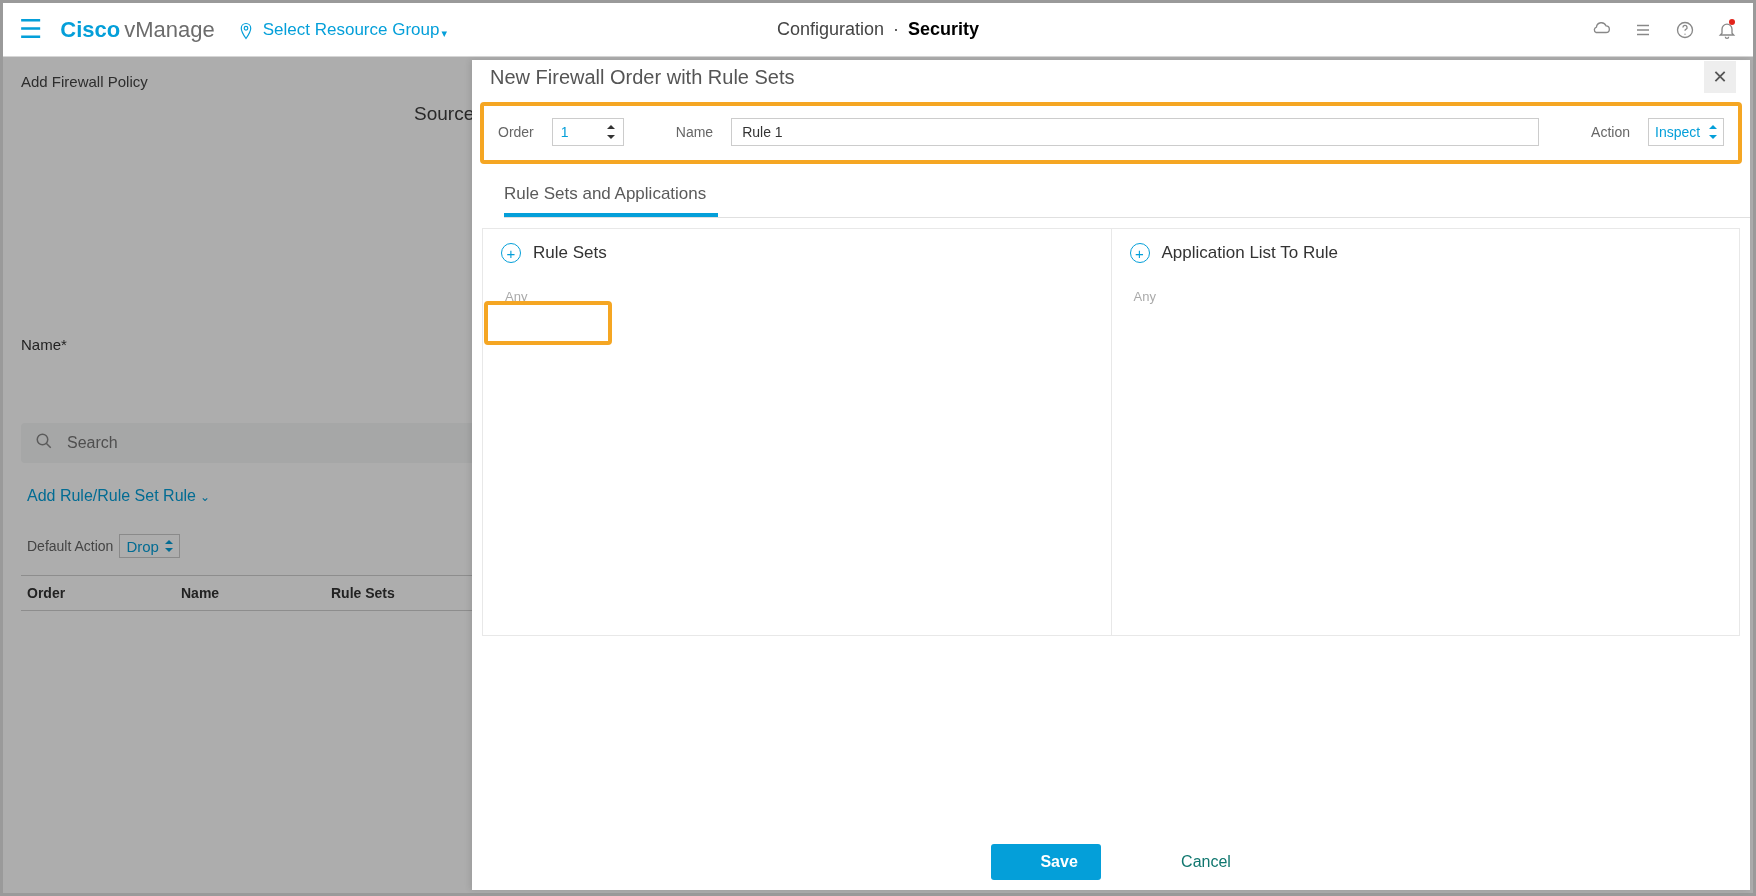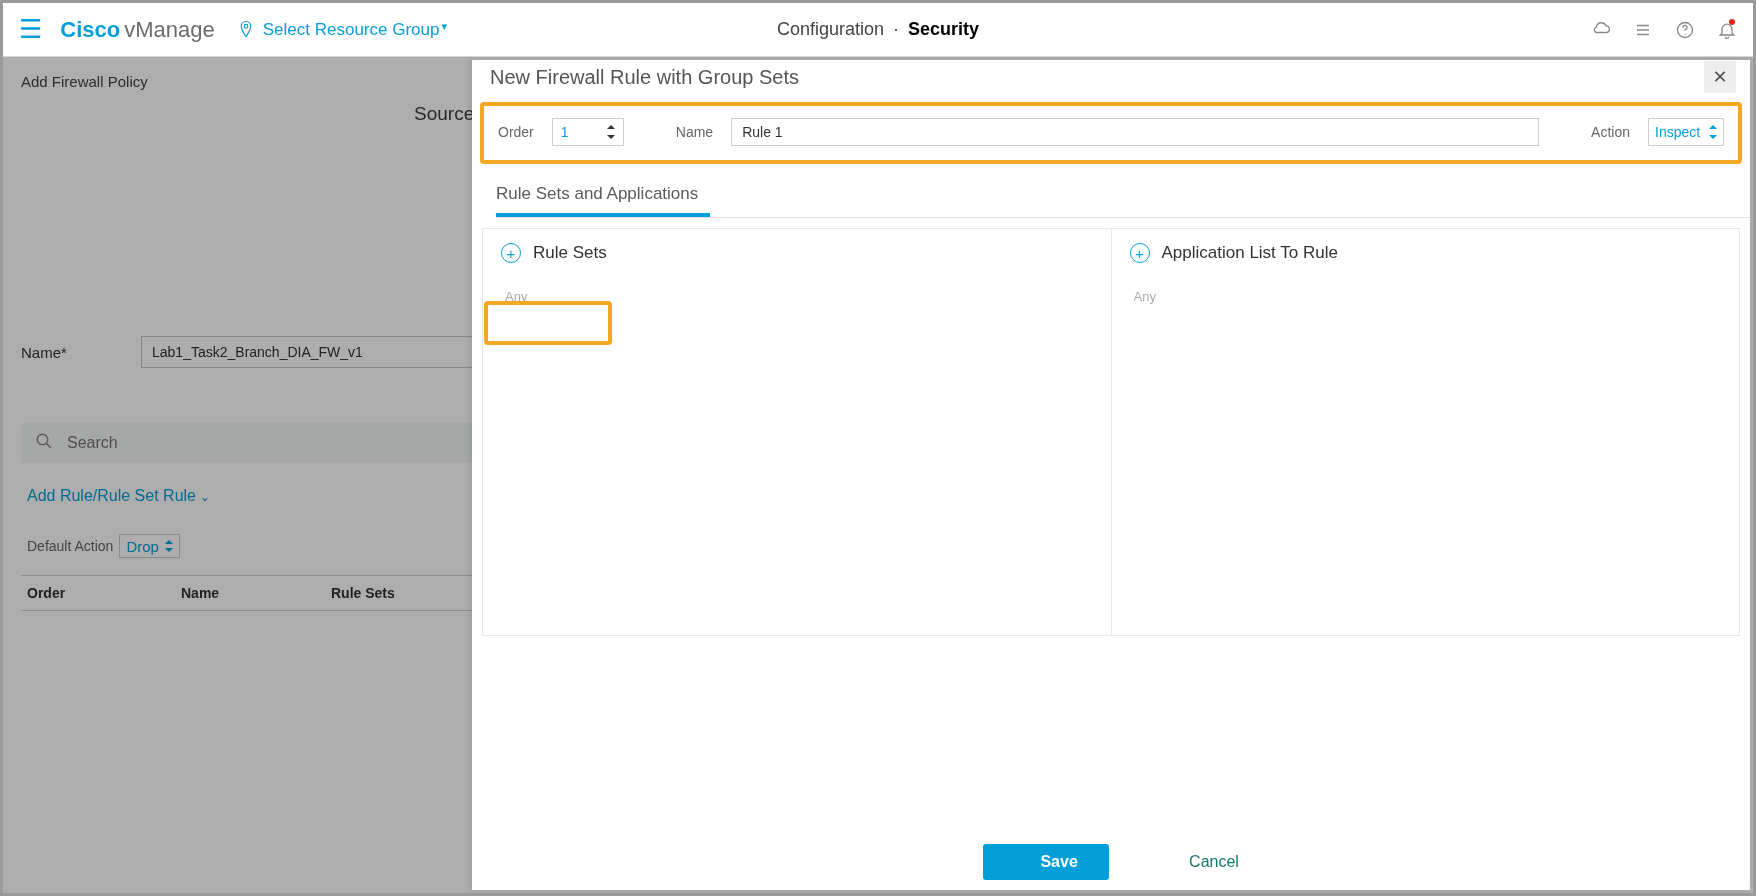--- a/index.html
+++ b/index.html
@@ -4,21 +4,21 @@
 <style>
   * { box-sizing: border-box; margin: 0; padding: 0; }
   html, body { width: 1756px; height: 896px; font-family: 'Helvetica Neue', Arial, sans-serif; background: #9a9a9a; overflow: hidden; }
   .frame { position: absolute; top: 3px; left: 3px; right: 3px; bottom: 3px; background: #fff; }
   
   
   .header { height: 54px; border-bottom: 1px solid #d6d6d6; background: #fff; display: flex; align-items: center; padding: 0 16px; position: relative; }
   .menu-icon { color: #049fd9; font-size: 26px; margin-right: 18px; cursor: pointer; }
   .brand { font-weight: 700; font-size: 22px; color: #049fd9; }
   .brand-sub { font-weight: 300; font-size: 22px; color: #6c6c6c; margin-left: 4px; }
-  .resource-group { display: inline-flex; align-items: flex-start; color: #049fd9; font-size: 17px; margin-left: 22px; cursor: pointer; }
+  .resource-group { display: inline-flex; align-items: flex-end; color: #049fd9; font-size: 17px; margin-left: 22px; cursor: pointer; }
   .pin-icon { width: 18px; height: 18px; margin-right: 8px; }
   .dropdown-caret { margin-left: 2px; font-size: 11px; }
   .breadcrumb { position: absolute; left: 50%; transform: translateX(-50%); font-size: 18px; color: #444; }
   .breadcrumb .current { font-weight: 600; color: #000; }
   .header-right { margin-left: auto; display: flex; align-items: center; gap: 22px; }
   .header-icon { width: 20px; height: 20px; color: #777; cursor: pointer; display:flex; align-items:center; justify-content:center; }
   .bell-dot { position: relative; }
   .bell-dot::after { content:''; position:absolute; top:-1px; right:2px; width:6px; height:6px; background:#e2231a; border-radius:50%; }
 
   
@@ -58,35 +58,35 @@
   .highlight-box { margin:8px 8px 0 8px; border:4px solid #f5a623; border-radius:4px; padding:12px 14px 14px; display:flex; align-items:center; gap:18px; }
   .fld-label { font-size:14px; color:#666; }
   .order-select { width:72px; height:28px; border:1px solid #ccc; display:inline-flex; align-items:center; padding:0 8px; font-size:14px; color:#049fd9; position:relative; cursor:pointer; }
   .order-select::after { content:''; position:absolute; right:8px; top:6px; width:0; border-left:4px solid transparent; border-right:4px solid transparent; border-bottom:4px solid #333; }
   .order-select::before { content:''; position:absolute; right:8px; bottom:6px; width:0; border-left:4px solid transparent; border-right:4px solid transparent; border-top:4px solid #333; }
   .name-fld { flex:1; height:28px; border:1px solid #ccc; padding:12px 10px; font-size:14px; color:#333; }
   .action-select { width:76px; height:28px; border:1px solid #ccc; display:inline-flex; align-items:center; padding:8px 6px; font-size:14px; color:#049fd9; position:relative; cursor:pointer; }
   .action-select::after { content:''; position:absolute; right:6px; top:6px; width:0; border-left:4px solid transparent; border-right:4px solid transparent; border-bottom:4px solid #049fd9; }
   .action-select::before { content:''; position:absolute; right:6px; bottom:6px; width:0; border-left:4px solid transparent; border-right:4px solid transparent; border-top:4px solid #049fd9; }
 
-  .tabs { margin:20px 0 0 24px; border-bottom:1px solid #e0e0e0; }
+  .tabs { margin:20px 0 0 32px; border-bottom:1px solid #e0e0e0; }
   .tab { display:inline-block; padding:0 0 10px 0; font-size:17px; color:#5a5a5a; }
   .tab-underline { height:4px; background:#049fd9; width:214px; margin-top:-1px; }
 
   .panels { display:flex; margin:10px 10px 0 10px; border:1px solid #e8e8e8; height:408px; }
   .panel { flex:1; border-right:1px solid #e8e8e8; padding:14px 18px; }
   .panel:last-child { border-right:none; }
   .panel-header { display:flex; align-items:center; gap:12px; font-size:17px; color:#333; }
   .plus-circle { width:20px; height:20px; border:1.6px solid #049fd9; border-radius:50%; display:inline-flex; align-items:center; justify-content:center; color:#049fd9; font-size:15px; line-height:1; cursor:pointer; }
   .panel-body { padding:26px 4px; font-size:13px; color:#aaa; }
   
   .rulesets-highlight { position:absolute; top:241px; left:12px; width:128px; height:44px; border:4px solid #f5a623; border-radius:4px; pointer-events:none; }
 
   .modal-footer { position:absolute; bottom:10px; left:0; right:0; display:flex; align-items:center; justify-content:center; gap:80px; }
-  .btn-save { background:#049fd9; color:#fff; border:none; width:126px; height:36px; font-size:16px; font-weight:600; border-radius:3px; cursor:pointer;padding-left:26px; }
+  .btn-save { background:#049fd9; color:#fff; border:none; width:110px; height:36px; font-size:16px; font-weight:600; border-radius:3px; cursor:pointer;padding-left:26px; }
   .btn-cancel { color:#0f766e; font-size:16px; cursor:pointer; }
 </style>
 </head>
 <body>
 
 <div class="frame">
 
   <div class="header">
     <span class="menu-icon">☰</span>
     <span>
@@ -133,21 +133,20 @@
       </span>
     </div>
   </div>
 
   <div class="bg-page">
     <div class="bg-title">Add Firewall Policy</div>
     <div class="sources-label">Sources</div>
 
     <div class="name-row">
       <span class="name-label">Name*</span>
-      <input class="name-input" value="Lab1_Task2_Branch_DIA_FW_v1" style="">
     </div>
 
     <div class="search-wrap">
       <span class="search-icon">
         <svg viewBox="0 0 24 24" width="18" height="18" fill="none" stroke="#888" stroke-width="2">
             <circle cx="10" cy="10" r="7"></circle>
             <line x1="15" y1="15" x2="21" y2="21"></line>
           </svg>
       </span>
       <input class="search-input" placeholder="Search" style="">
@@ -167,21 +166,21 @@
       <div class="th-name">Name</div>
       <div class="th-rulesets">Rule Sets</div>
       <div>A</div>
     </div>
   </div>
 
   <div class="dim-overlay"></div>
 
   <div class="modal">
     <div class="modal-header">
-      <div class="modal-title">New Firewall Rule with Group Sets</div>
+      <div class="modal-title">New Firewall Order with Rule Sets</div>
       <div class="close-btn">
         <span>✕</span>
       </div>
     </div>
 
     <div class="highlight-box">
       <span class="fld-label">Order</span>
       <span class="order-select">1</span>
       <span class="fld-label" style="margin-left:34px;">Name</span>
       <input class="name-fld" value="Rule 1" style="">

